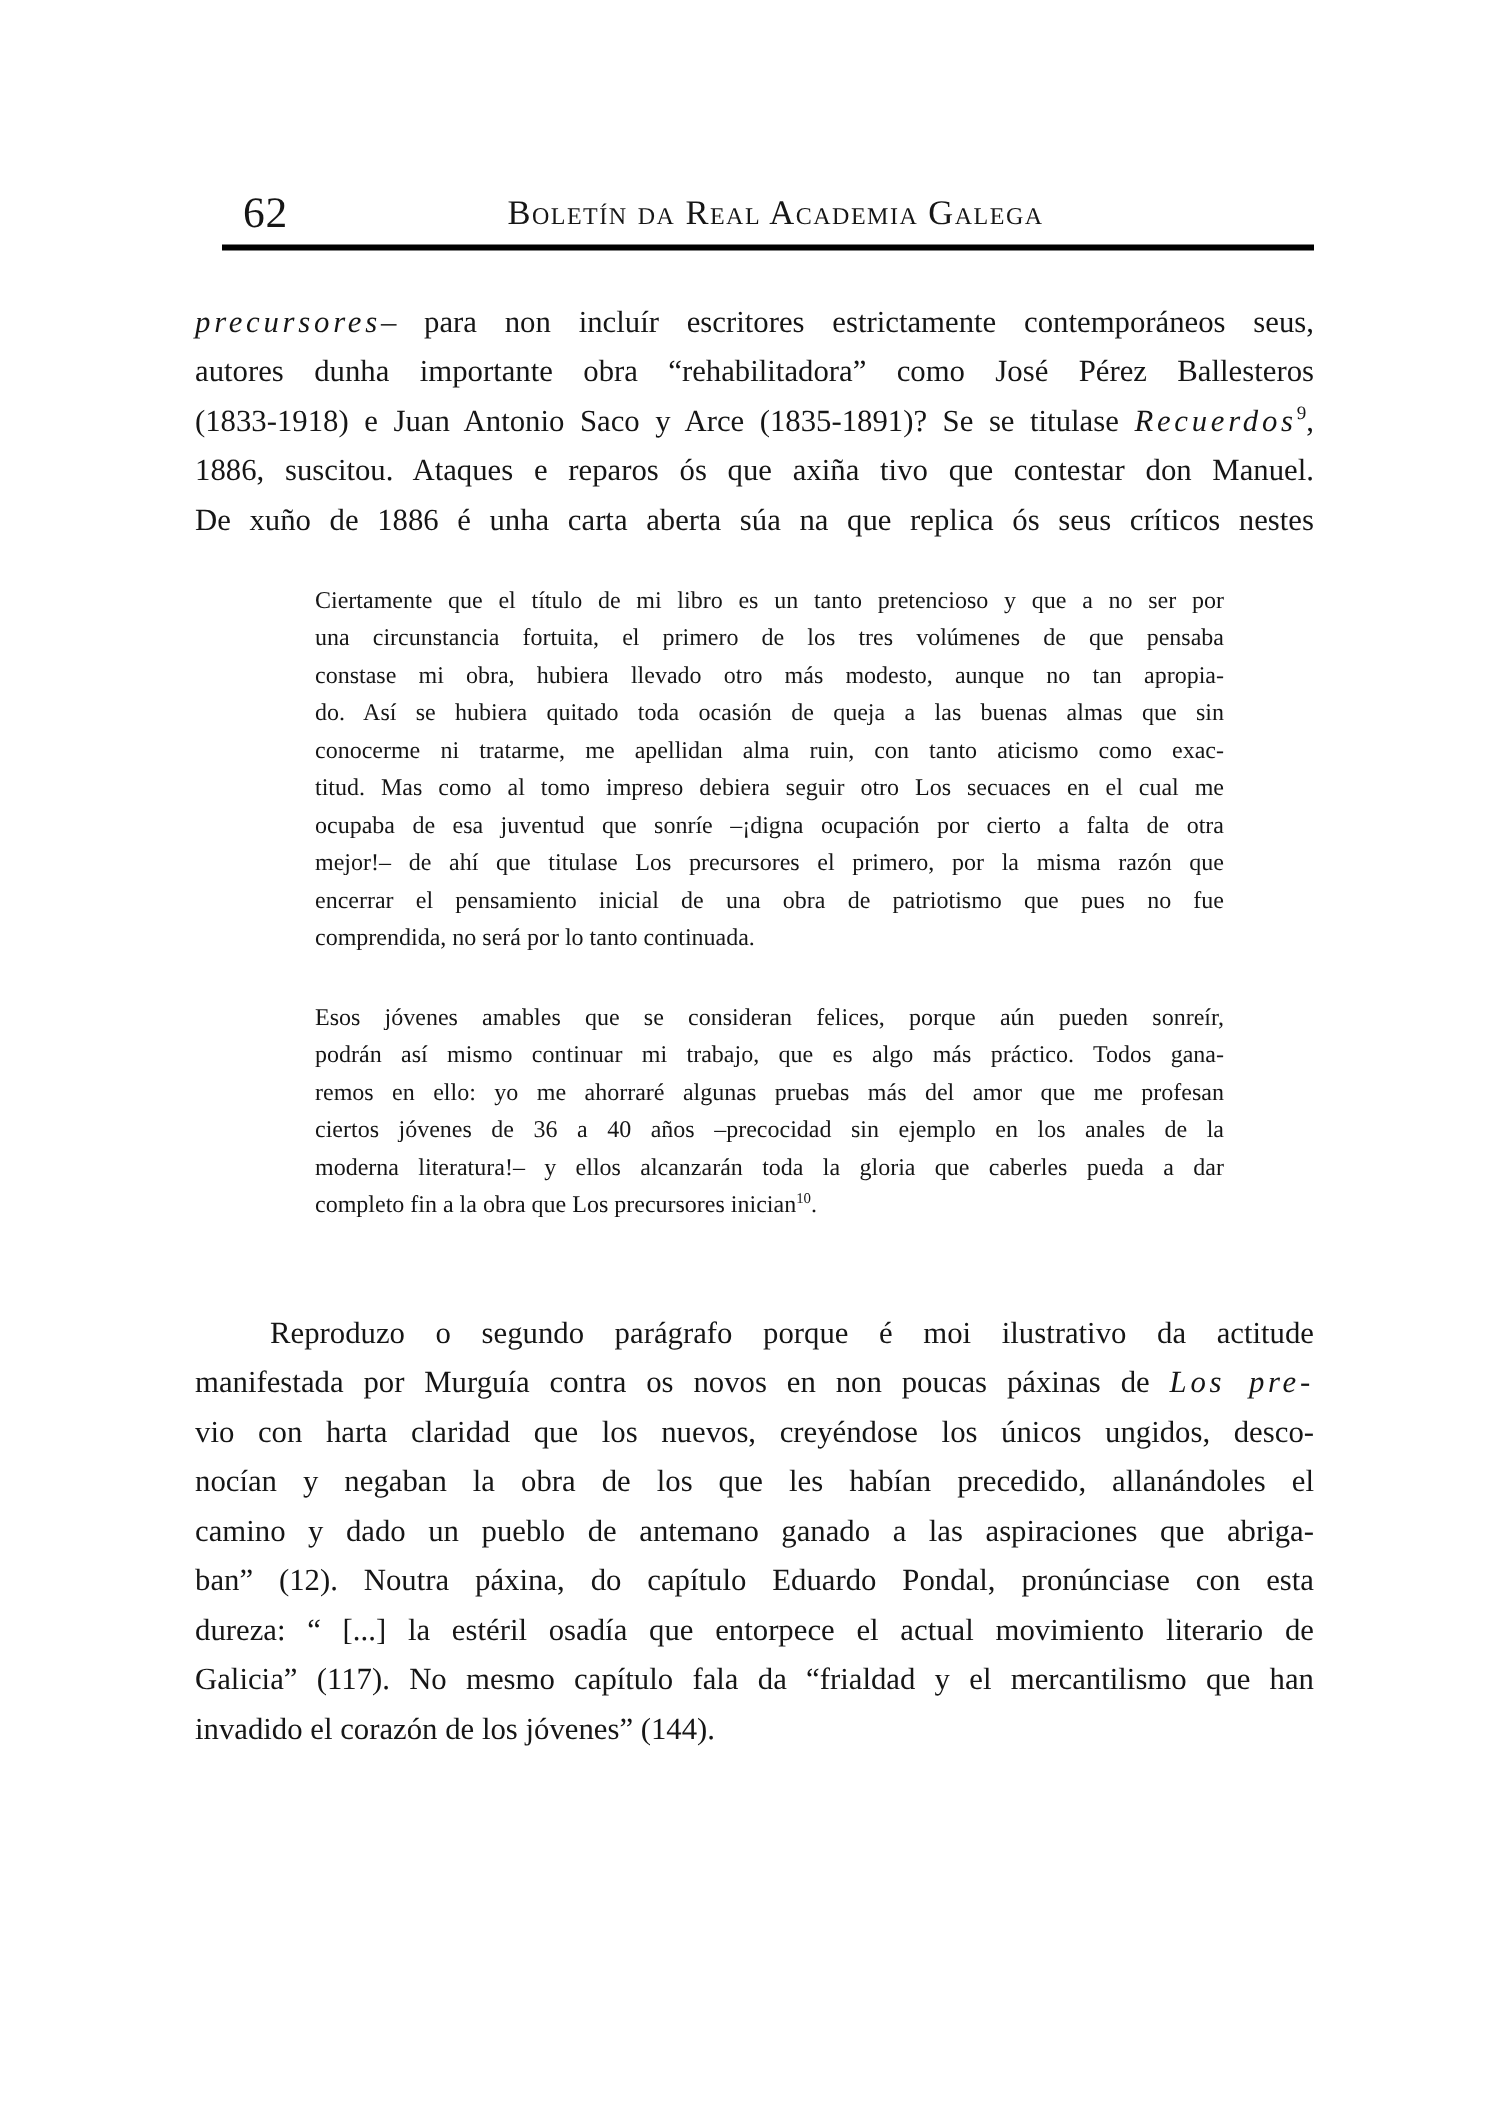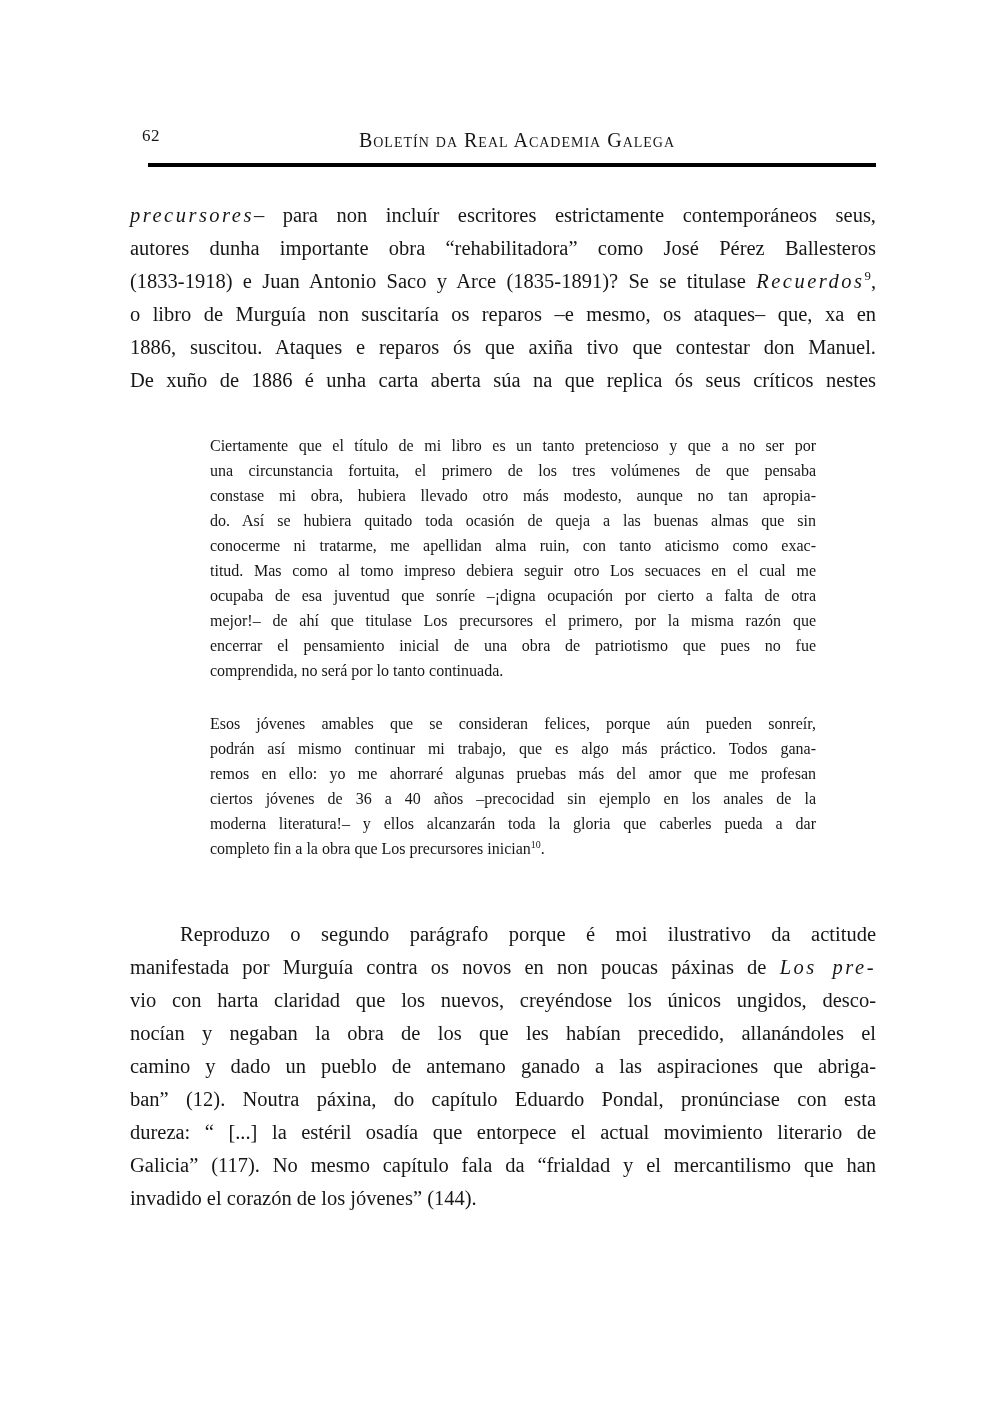--- a/index.html
+++ b/index.html
@@ -14,33 +14,33 @@
     box-sizing: border-box;
     padding: 126px 116px 0 130px;
     overflow: hidden;
   }
   .running-head {
     position: relative;
     height: 30px;
   }
   .pagenum {
     position: absolute;
-    left: 12px;
+    left: 32px;
     top: 0;
-    font-size: 17px;
+    font-size: 29px;
     letter-spacing: 0.5px;
   }
   .journal {
     position: absolute;
     left: 0;
     right: 0;
     top: 3px;
     text-align: center;
     font-variant: small-caps;
-    font-size: 20px;
+    font-size: 23px;
     letter-spacing: 1px;
     transform: translateX(14px);
   }
   .rule {
     height: 4px;
     background: #000000;
     margin: 7px 0 0 18px;
     border: none;
   }
   .para { font-size: 20.5px; }
@@ -78,26 +78,25 @@
     <span class="pagenum">62</span>
     <span class="journal">Boletín da Real Academia Galega</span>
   </header>
 
   <div class="rule"></div>
 
   <div class="para p1">
       <div class="line"><span class="its">precursores</span><span>– para non incluír escritores estrictamente contemporáneos seus,</span></div>
       <div class="line"><span>autores dunha importante obra “rehabilitadora” como José Pérez Ballesteros</span></div>
       <div class="line"><span>(1833-1918) e Juan Antonio Saco y Arce (1835-1891)? Se se titulase </span><span class="its">Recuerdos</span><sup>9</sup><span>,</span></div>
-      <div class="line"><span>o libro de Murguía non suscitaría os reparos –e mesmo, os ataques– que, xa en</span></div>
       <div class="line"><span>1886, suscitou. Ataques e reparos ós que axiña tivo que contestar don Manuel.</span></div>
       <div class="line"><span>De xuño de 1886 é unha carta aberta súa na que replica ós seus críticos nestes</span></div>
     </div>
 
-  <blockquote class="quote" style="margin-top:36px;">
+  <blockquote class="quote" style="margin-top:24px;">
     <div class="qpara">
         <div class="line"><span>Ciertamente que el título de mi libro es un tanto pretencioso y que a no ser por</span></div>
         <div class="line"><span>una circunstancia fortuita, el primero de los tres volúmenes de que pensaba</span></div>
         <div class="line"><span>constase mi obra, hubiera llevado otro más modesto, aunque no tan apropia-</span></div>
         <div class="line"><span>do. Así se hubiera quitado toda ocasión de queja a las buenas almas que sin</span></div>
         <div class="line"><span>conocerme ni tratarme, me apellidan alma ruin, con tanto aticismo como exac-</span></div>
         <div class="line"><span>titud. Mas como al tomo impreso debiera seguir otro Los secuaces en el cual me</span></div>
         <div class="line"><span>ocupaba de esa juventud que sonríe –¡digna ocupación por cierto a falta de otra</span></div>
         <div class="line"><span>mejor!– de ahí que titulase Los precursores el primero, por la misma razón que</span></div>
         <div class="line"><span>encerrar el pensamiento inicial de una obra de patriotismo que pues no fue</span></div>

